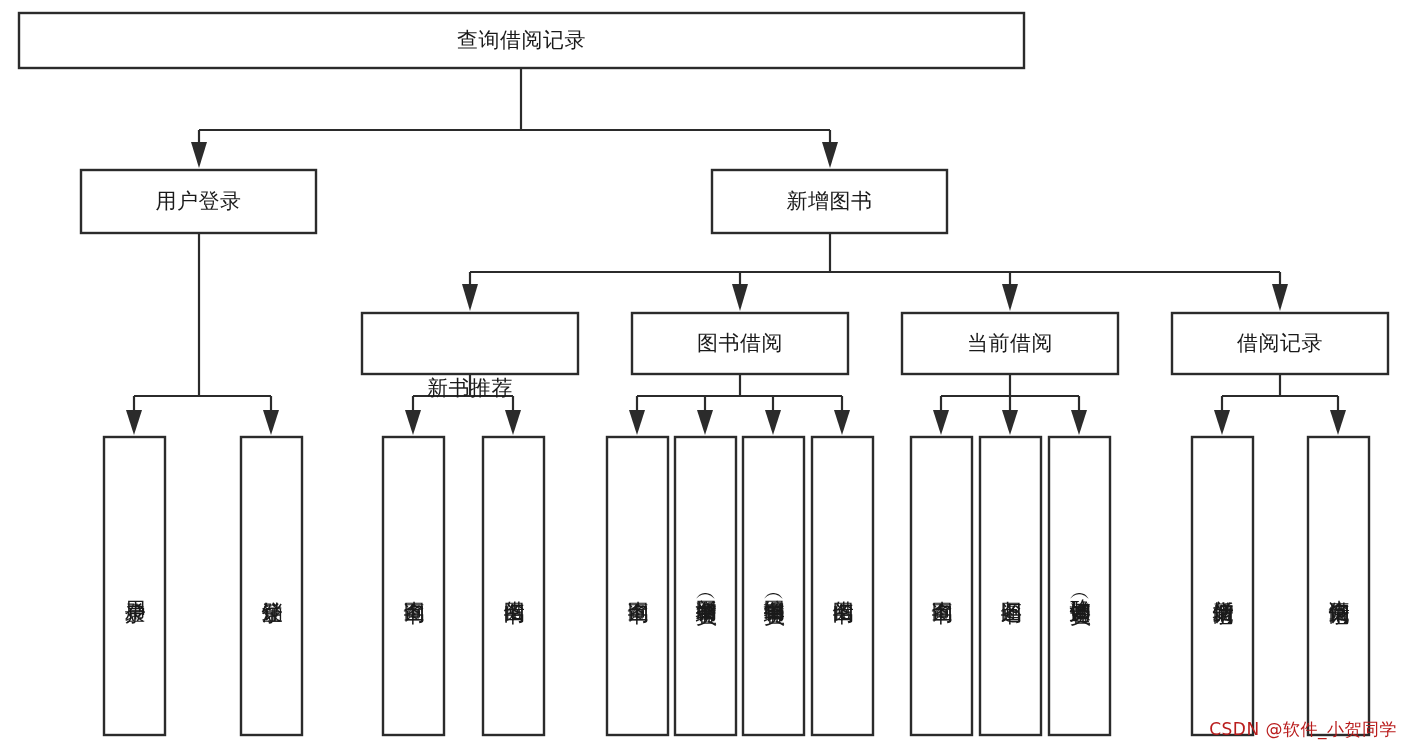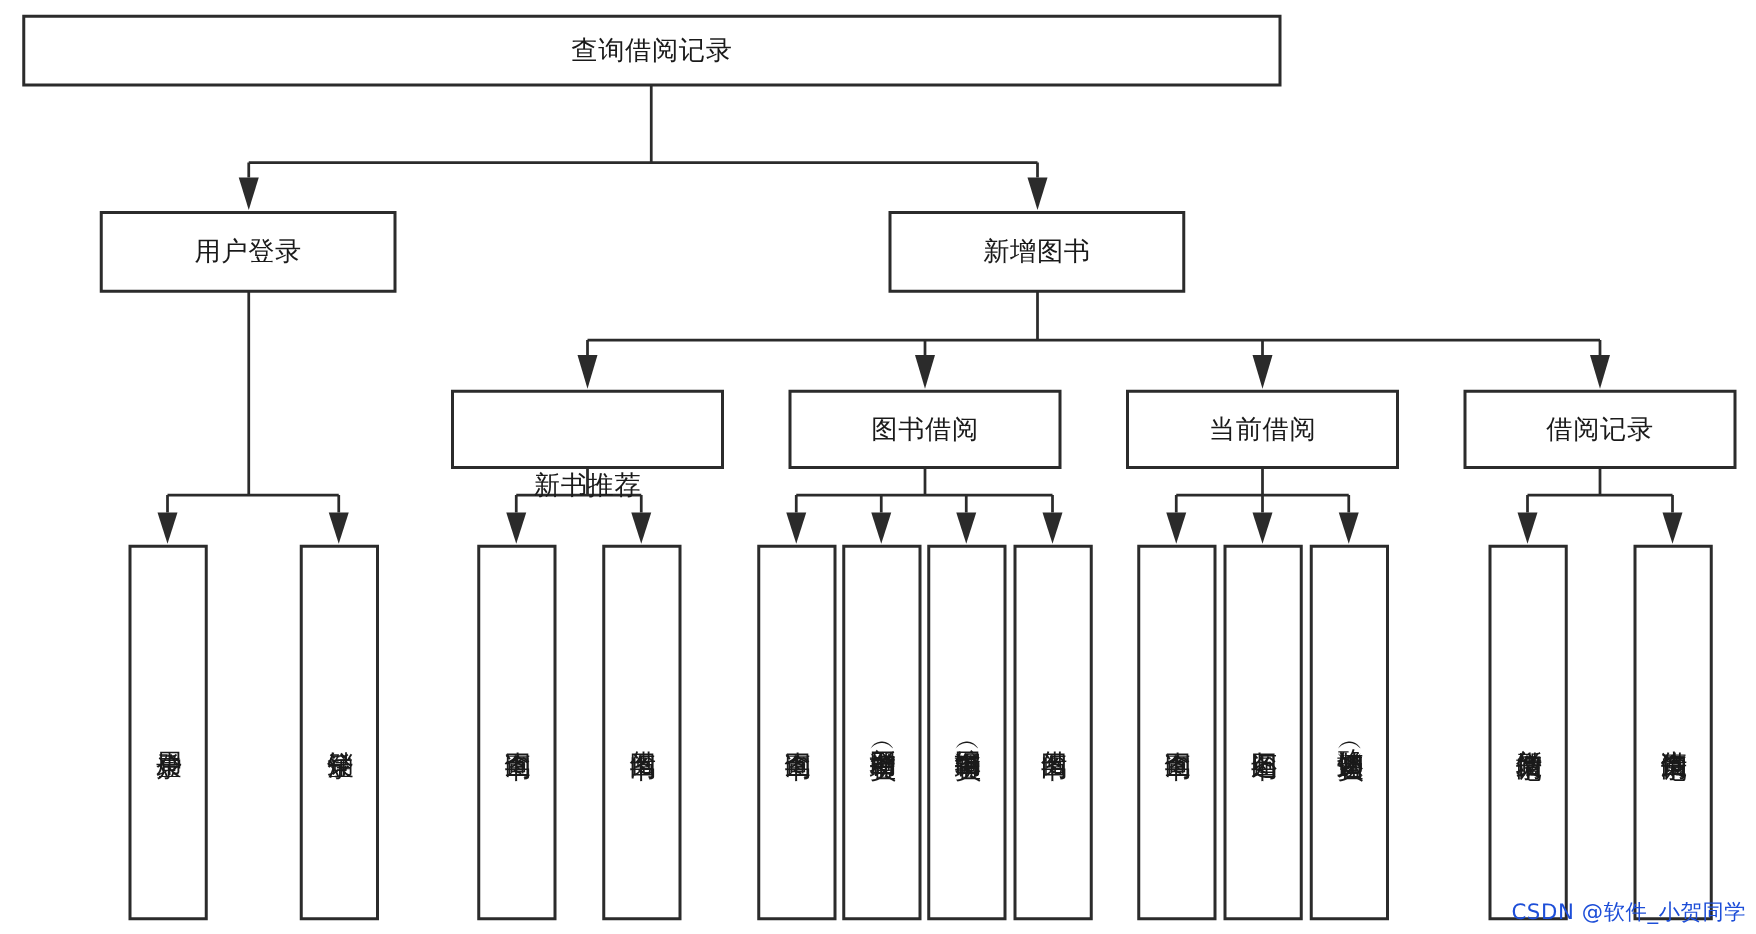--- a/index.html
+++ b/index.html
@@ -65,21 +65,21 @@
     line-height: 1.22;
     letter-spacing: 1px;
     writing-mode: vertical-rl;
     text-orientation: upright;
     pointer-events: none;
   }
   .watermark {
     position: absolute;
     right: 8px;
     bottom: 6px;
-    color: #1d4ed8;
+    color: #b91c1c;
     font-size: 17px;
     letter-spacing: 0.5px;
     white-space: nowrap;
     user-select: none;
   }
 </style>
 </head>
 <body>
 
 <div id="diagram-root">

